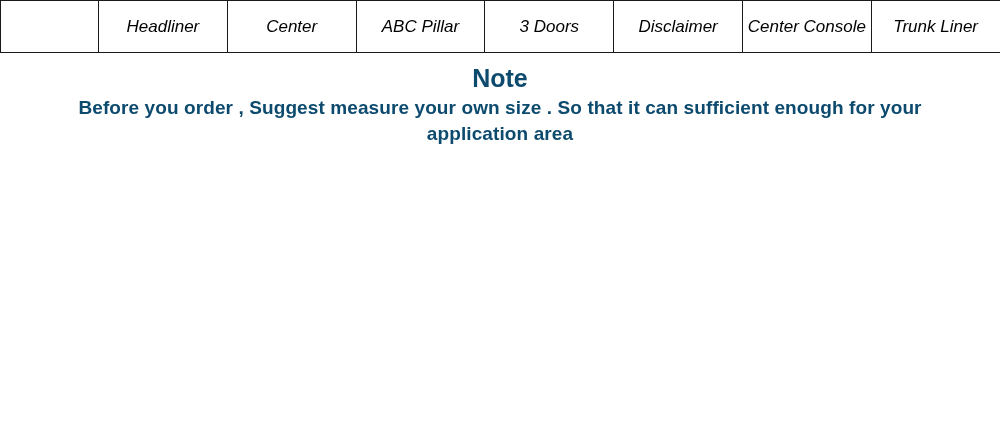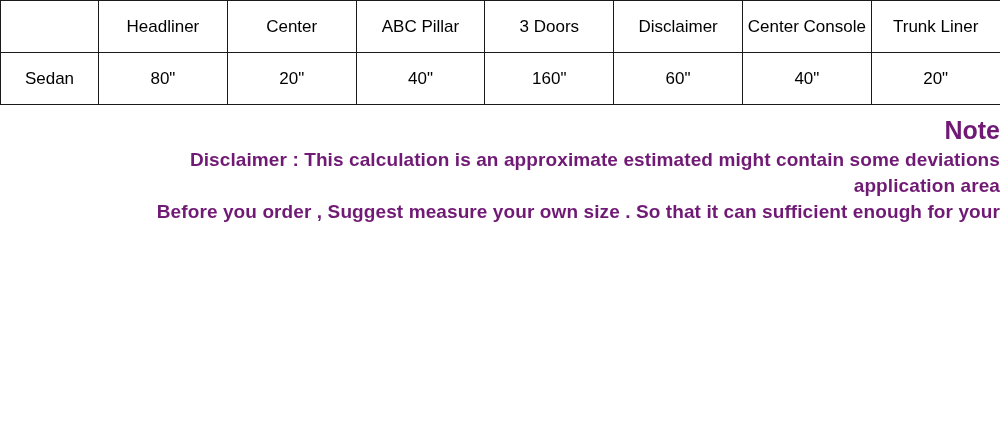--- a/index.html
+++ b/index.html
@@ -18,20 +18,21 @@
     width: 1000px;
     height: 441px;
     box-sizing: border-box;
     display: flex;
     flex-direction: column;
   }
   table.spec {
     border-collapse: collapse;
     table-layout: fixed;
     width: 1000px;
+    font-style: italic;
   }
   table.spec td, table.spec th {
     border: 1px solid #1a1a1a;
     text-align: center;
     vertical-align: middle;
     font-weight: normal;
     font-size: 17px;
     height: 52px;
     padding: 0 2px;
     box-sizing: border-box;
@@ -41,22 +42,22 @@
   }
   col.c0 { width: 98px; }
   col.cx { width: 128.8px; }
   .corner-cell {
     border-left: 1px solid #1a1a1a;
     border-top: 1px solid #1a1a1a;
   }
   .note-block {
     flex: 1;
     padding-top: 10px;
-    text-align: right;
-    color: #701a75;
+    text-align: center;
+    color: #0c4a6e;
   }
   .note-title {
     font-size: 25px;
     font-weight: bold;
     line-height: 30px;
     margin-bottom: 2px;
   }
   .note-line {
     font-size: 19px;
     font-weight: bold;
@@ -86,33 +87,22 @@
         <th>Headliner</th>
         <th>Center</th>
         <th>ABC Pillar</th>
         <th>3 Doors</th>
         <th>Disclaimer</th>
         <th>Center Console</th>
         <th>Trunk Liner</th>
       </tr>
     </thead>
     <tbody>
-      <tr>
-        <td>Sedan</td>
-        <td>80"</td>
-        <td>20"</td>
-        <td>40"</td>
-        <td>160"</td>
-        <td>60"</td>
-        <td>40"</td>
-        <td>20"</td>
-      </tr>
     </tbody>
   </table>
 
   <div class="note-block">
     <div class="note-title">Note</div>
-    <div class="note-line">Disclaimer : This calculation is an approximate estimated might contain some deviations</div>
+    <div class="note-line">Before you order , Suggest measure your own size . So that it can sufficient enough for your</div>
     <div class="note-line">application area</div>
-    <div class="note-line">Before you order , Suggest measure your own size . So that it can sufficient enough for your</div>
   </div>
 
 </div>
 
 </body></html>

